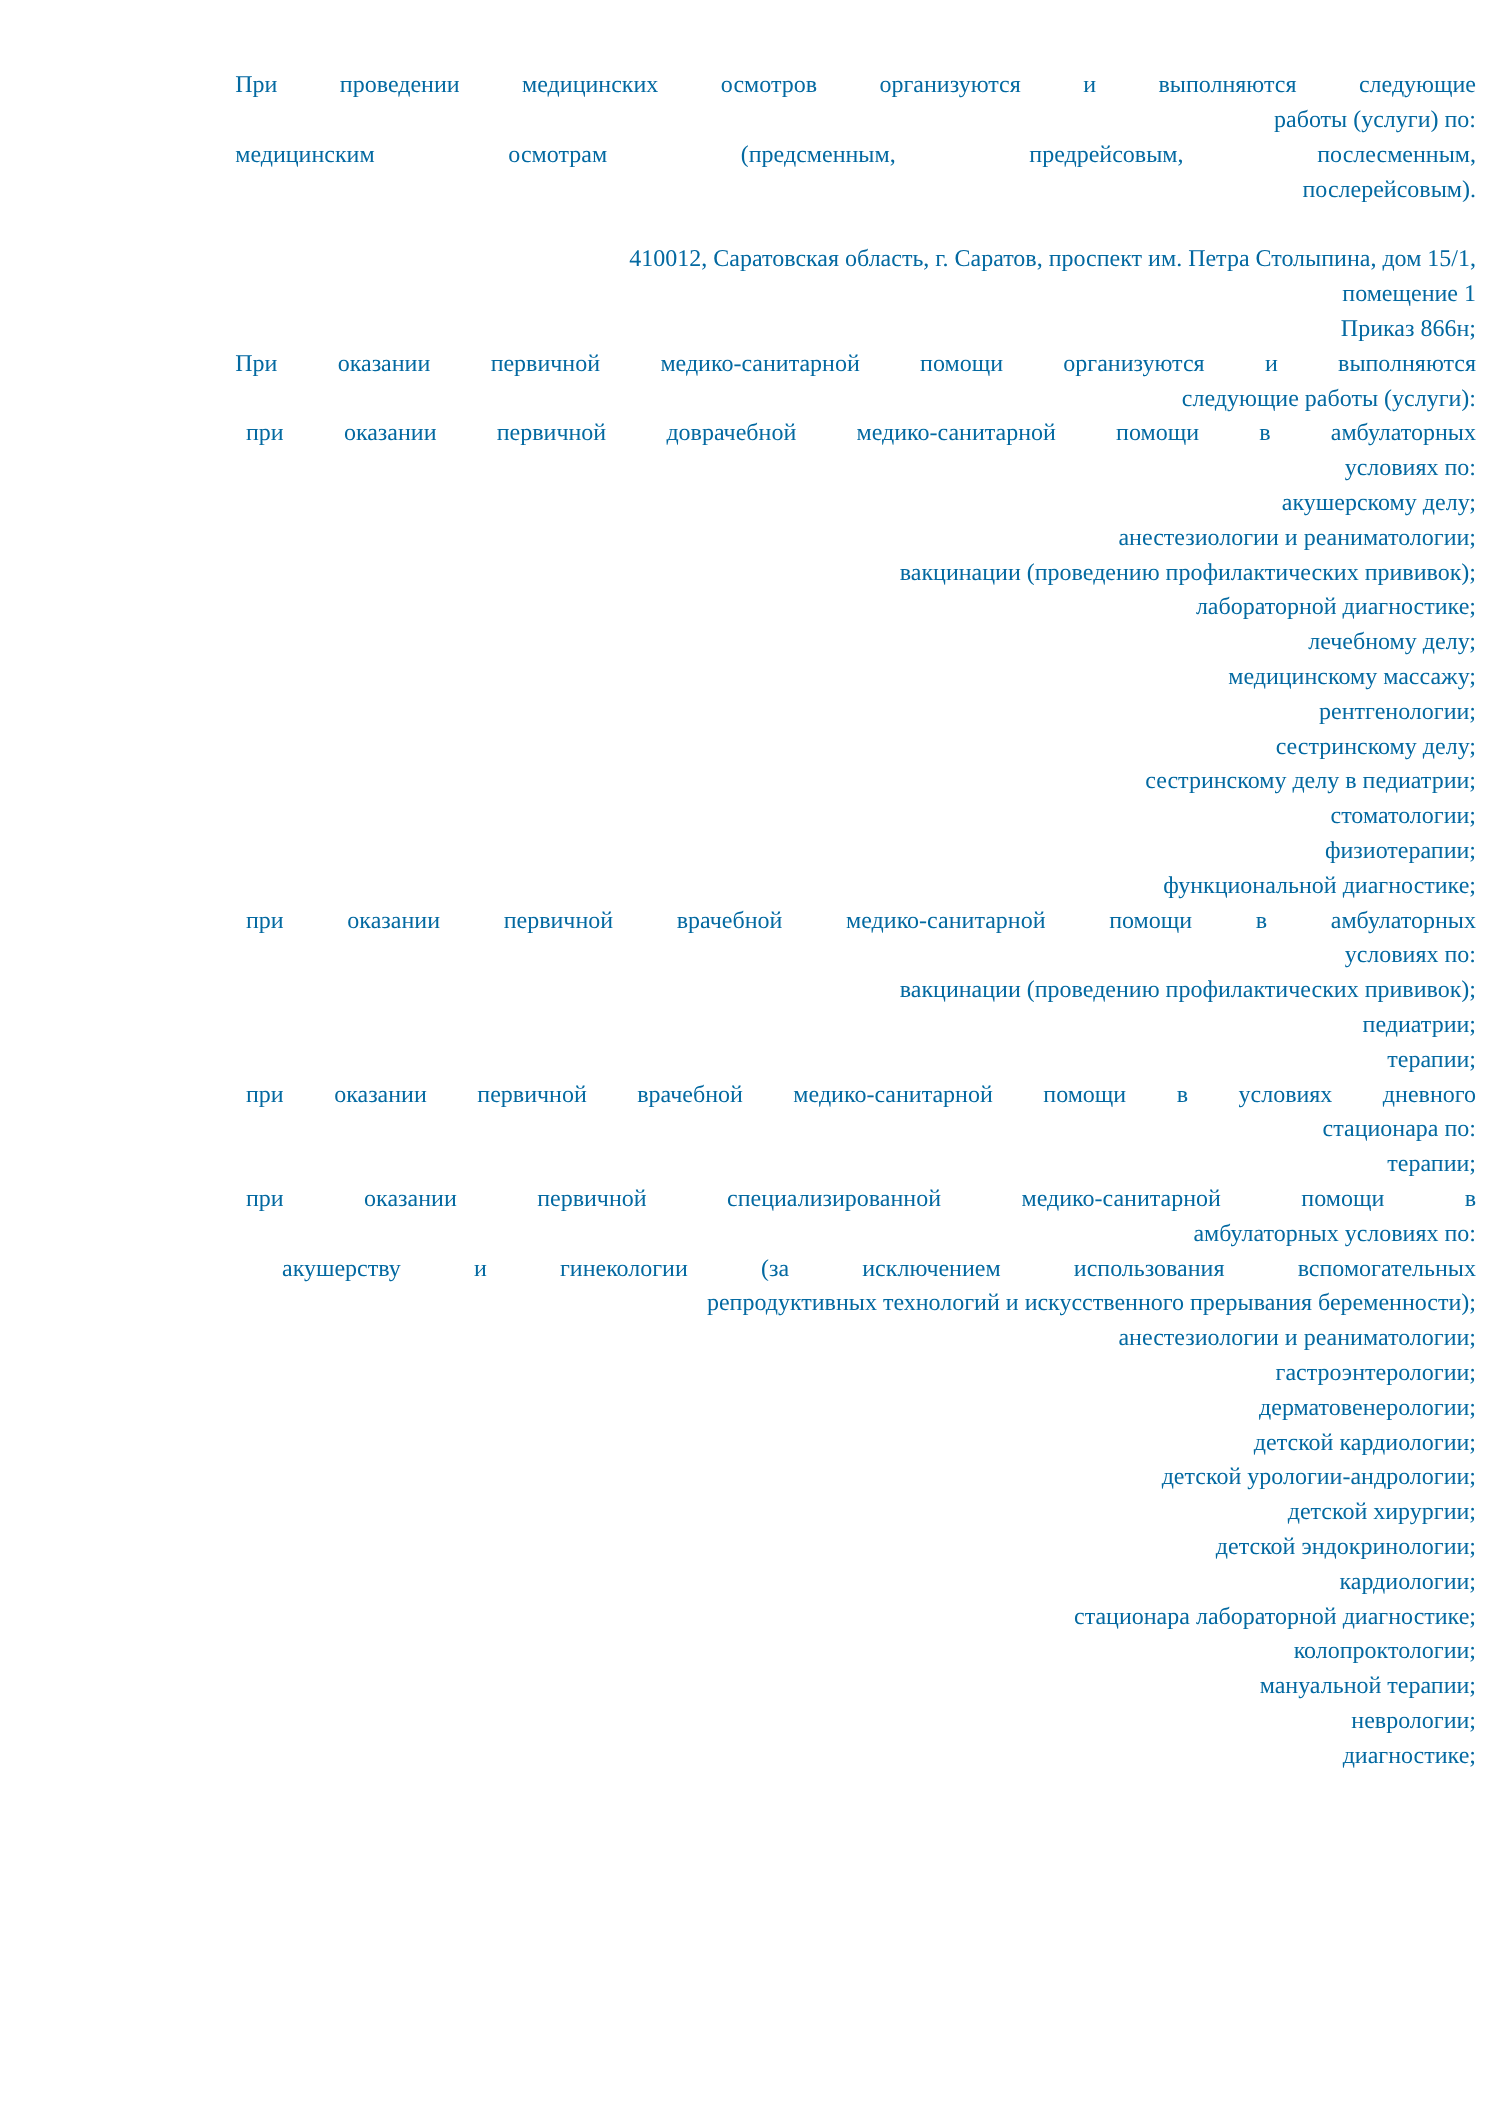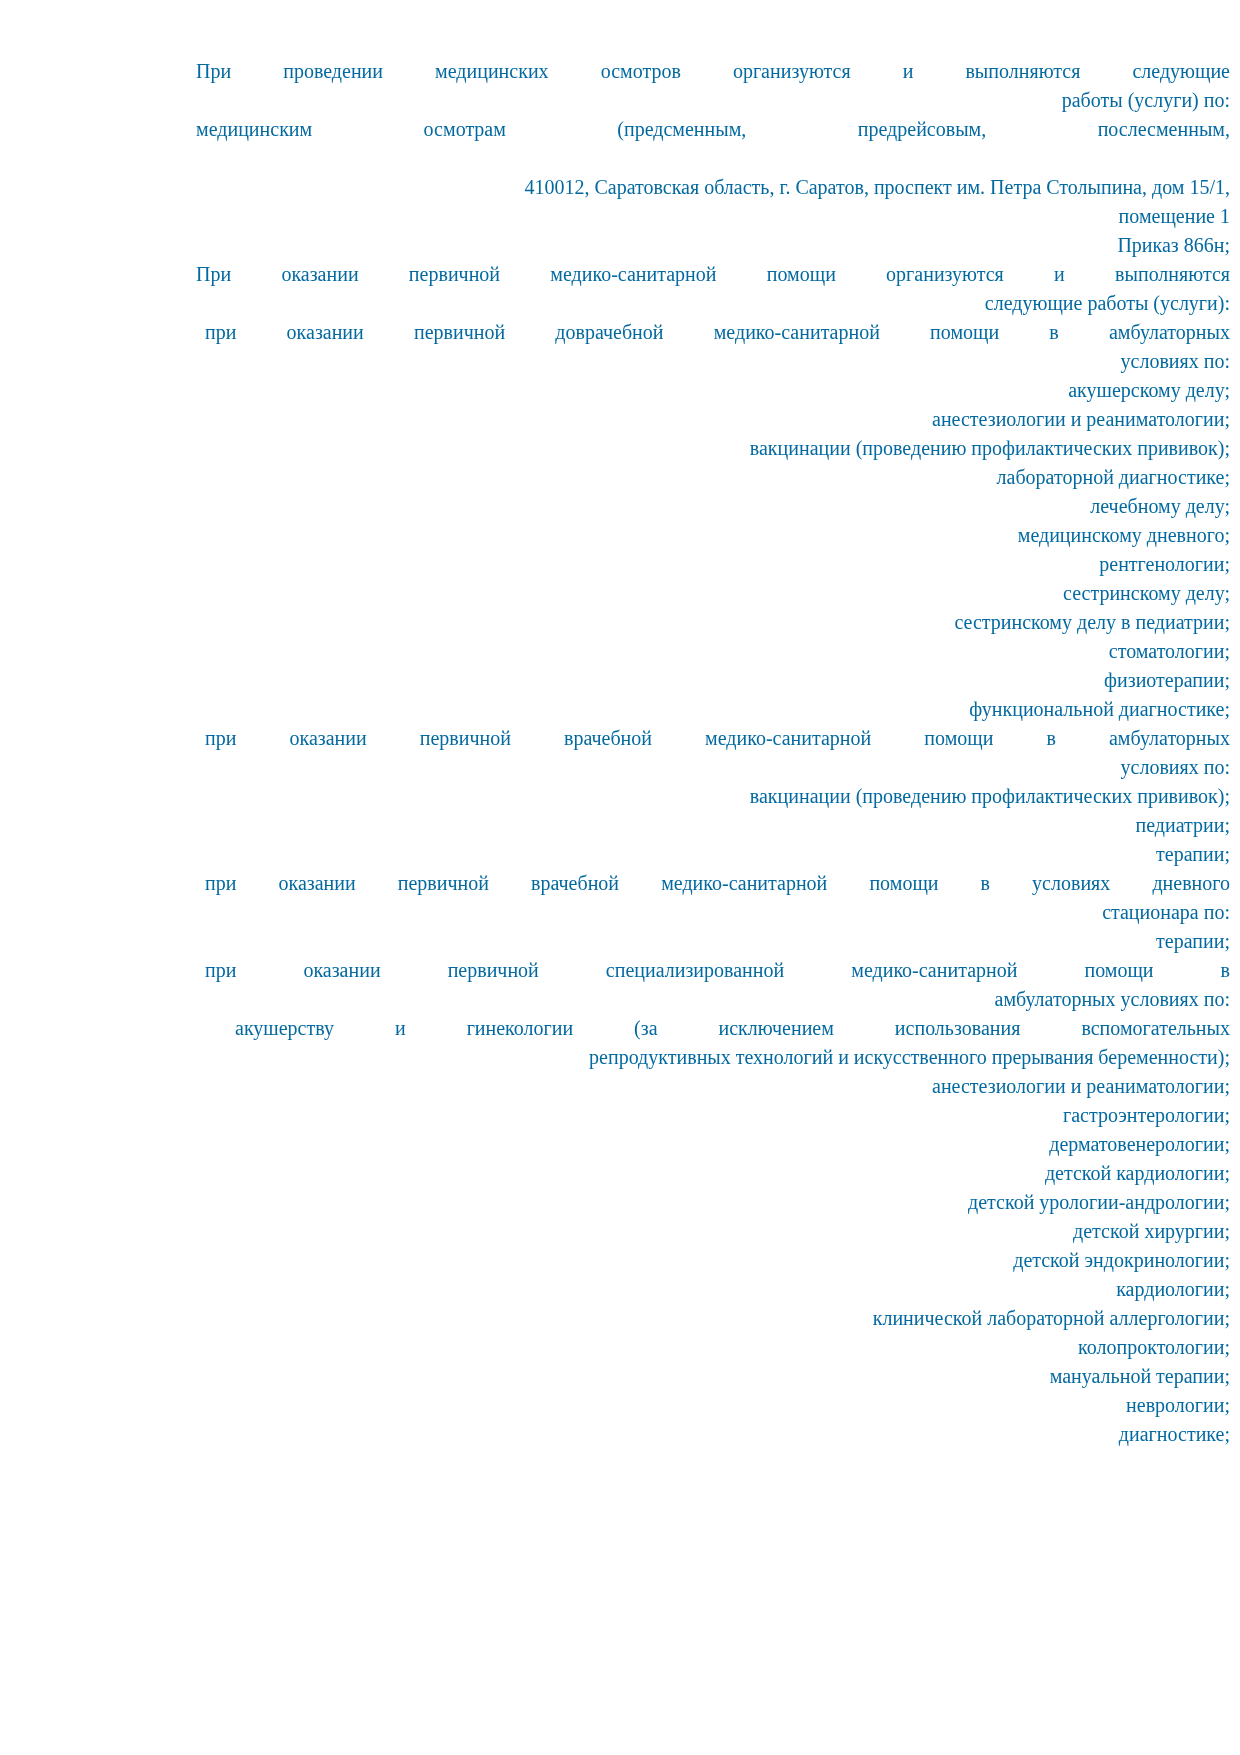--- a/index.html
+++ b/index.html
@@ -49,33 +49,34 @@
   .gap { margin-top: 29px; }
 </style>
 </head>
 <body>
 
 <main class="page">
   <section class="doc">
       <div class="line i-a stretch">При проведении медицинских осмотров организуются и выполняются следующие</div>
       <div class="line i-base">работы (услуги) по:</div>
       <div class="line i-a stretch">медицинским осмотрам (предсменным, предрейсовым, послесменным,</div>
+      <div class="line i-base">послерейсовым).</div>
       <div class="line i-base gap">410012, Саратовская область, г. Саратов, проспект им. Петра Столыпина, дом 15/1,</div>
       <div class="line i-base">помещение 1</div>
       <div class="line i-a">Приказ 866н;</div>
       <div class="line i-a stretch">При оказании первичной медико-санитарной помощи организуются и выполняются</div>
       <div class="line i-a">следующие работы (услуги):</div>
       <div class="line i-b stretch">при оказании первичной доврачебной медико-санитарной помощи в амбулаторных</div>
       <div class="line i-base">условиях по:</div>
       <div class="line i-c">акушерскому делу;</div>
       <div class="line i-c">анестезиологии и реаниматологии;</div>
       <div class="line i-c">вакцинации (проведению профилактических прививок);</div>
       <div class="line i-c">лабораторной диагностике;</div>
       <div class="line i-c">лечебному делу;</div>
-      <div class="line i-c">медицинскому дневного;</div>
+      <div class="line i-c">медицинскому массажу;</div>
       <div class="line i-c">рентгенологии;</div>
       <div class="line i-c">сестринскому делу;</div>
       <div class="line i-c">сестринскому делу в педиатрии;</div>
       <div class="line i-c">стоматологии;</div>
       <div class="line i-c">физиотерапии;</div>
       <div class="line i-c">функциональной диагностике;</div>
       <div class="line i-b stretch">при оказании первичной врачебной медико-санитарной помощи в амбулаторных</div>
       <div class="line i-base">условиях по:</div>
       <div class="line i-c">вакцинации (проведению профилактических прививок);</div>
       <div class="line i-c">педиатрии;</div>
@@ -88,19 +89,19 @@
       <div class="line i-c stretch">акушерству и гинекологии (за исключением использования вспомогательных</div>
       <div class="line i-base">репродуктивных технологий и искусственного прерывания беременности);</div>
       <div class="line i-c">анестезиологии и реаниматологии;</div>
       <div class="line i-c">гастроэнтерологии;</div>
       <div class="line i-c">дерматовенерологии;</div>
       <div class="line i-c">детской кардиологии;</div>
       <div class="line i-c">детской урологии-андрологии;</div>
       <div class="line i-c">детской хирургии;</div>
       <div class="line i-c">детской эндокринологии;</div>
       <div class="line i-c">кардиологии;</div>
-      <div class="line i-c">клинической лабораторной аллергологии;</div>
+      <div class="line i-c">стационара лабораторной диагностике;</div>
       <div class="line i-c">колопроктологии;</div>
       <div class="line i-c">мануальной терапии;</div>
       <div class="line i-c">неврологии;</div>
       <div class="line i-c">диагностике;</div>
     </section>
 </main>
 
 </body></html>

